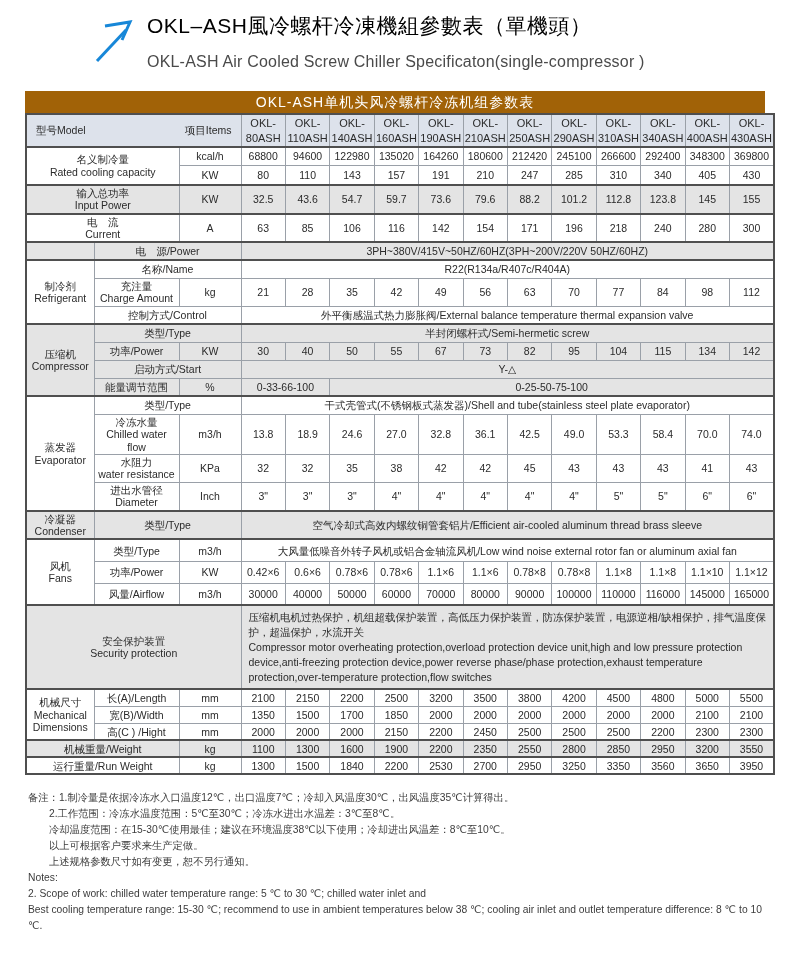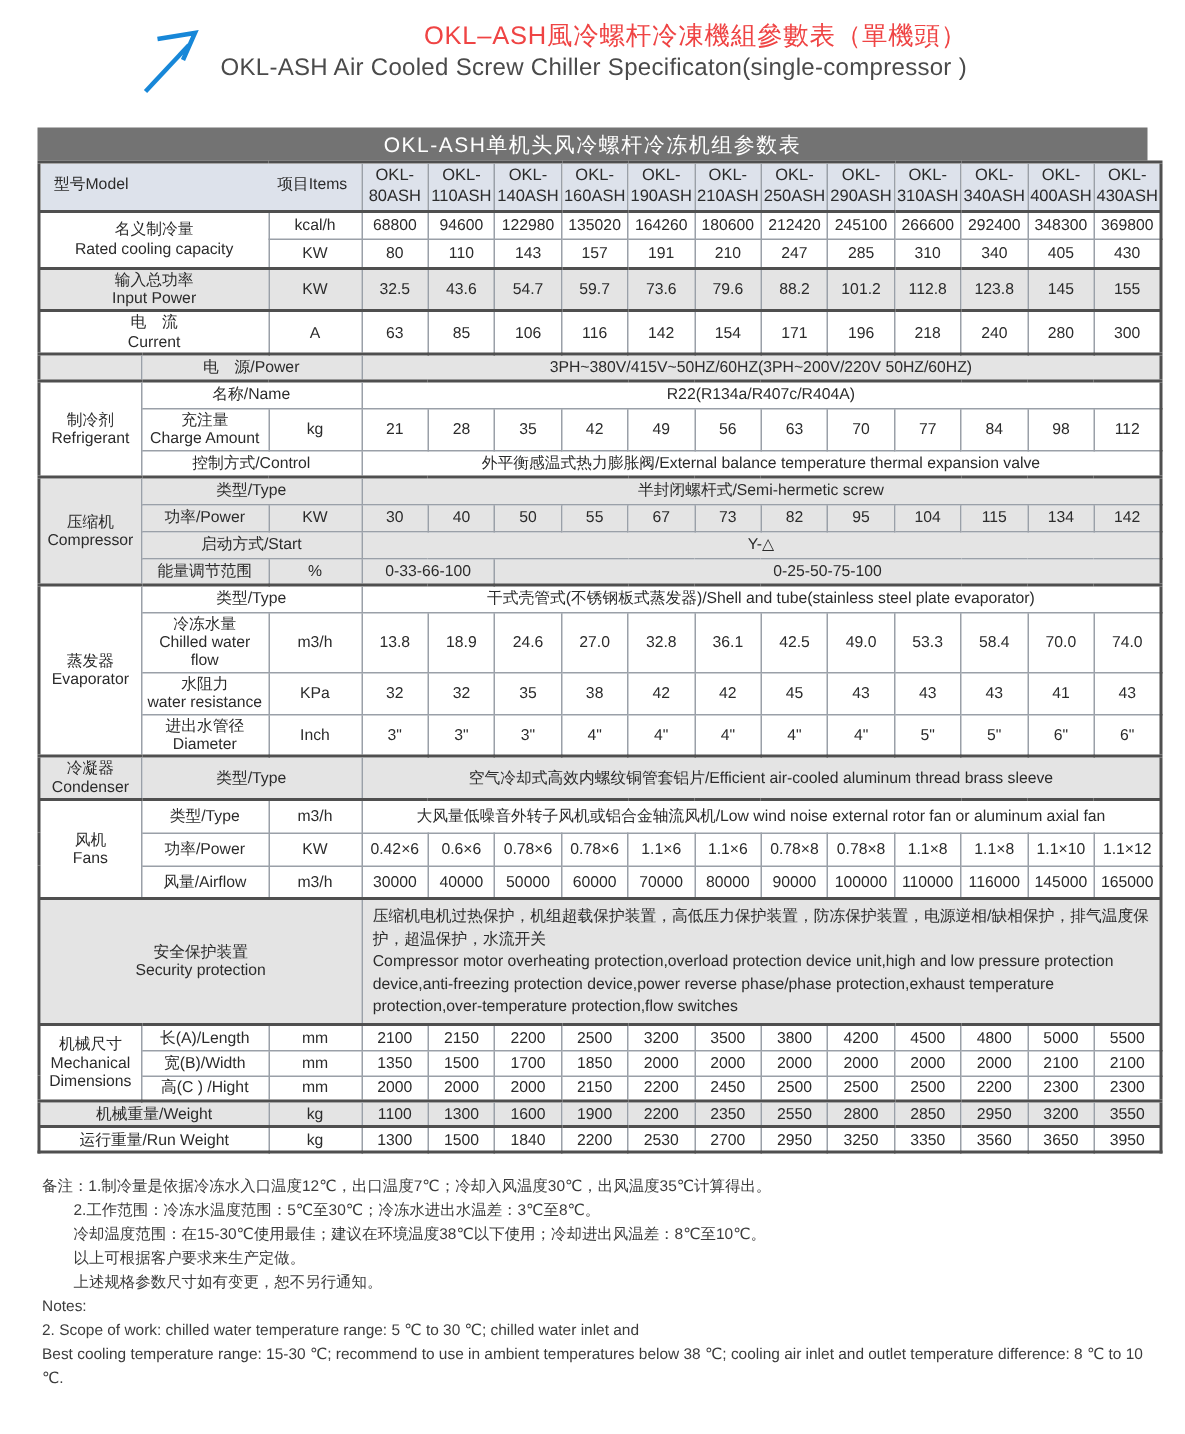--- a/index.html
+++ b/index.html
@@ -4,22 +4,22 @@
 <style>
   html,body { margin:0; padding:0; }
   body {
     width:790px; height:956px; background:#ffffff; overflow:hidden;
     font-family:"Liberation Sans","DejaVu Sans",sans-serif; color:#333;
     -webkit-font-smoothing:antialiased;
   }
   .header-block { display:flex; align-items:flex-start; padding:13px 0 0 93px; }
   .arrow-wrap { width:46px; height:48px; margin-top:4px; flex:0 0 auto; }
   .titles { margin-left:8px; }
-  .title-zh { font-size:17px; color:#ef4444; letter-spacing:0.5px; line-height:1.25;text-align:right; }
-  .title-en { font-size:16px; color:#4a4a4a; margin-top:3px; letter-spacing:0.2px; }
+  .title-zh { font-size:21px; color:#000000; letter-spacing:0.5px; line-height:1.25; }
+  .title-en { font-size:16px; color:#4a4a4a; margin-top:14px; letter-spacing:0.2px; }
   .banner {
     margin:20px 25px 0 25px; height:22px; line-height:22px;
     color:#ffffff; text-align:center; font-size:14px; letter-spacing:1px;
   }
   table.spec {
     width:750px; margin:0 25px; border-collapse:collapse; table-layout:fixed;
     border:2px solid #4f4f4f;
   }
   td {
     border:1px solid #9aa0a8; font-size:10.5px; text-align:center; vertical-align:middle;
@@ -49,21 +49,21 @@
       <path d="M4 44 L33 13" stroke="#1787d8" stroke-width="3" fill="none"></path>
       <path d="M12 9 L37 5 L29 23" stroke="#1787d8" stroke-width="3" fill="none" stroke-linejoin="miter"></path>
     </svg>
   </div>
   <div class="titles">
     <div class="title-zh">OKL–ASH風冷螺杆冷凍機組參數表（單機頭）</div>
     <div class="title-en">OKL-ASH Air Cooled Screw Chiller Specificaton(single-compressor )</div>
   </div>
 </div>
 
-<div class="banner" style="background:#737373;">OKL-ASH单机头风冷螺杆冷冻机组参数表</div>
+<div class="banner" style="background:#a16207;">OKL-ASH单机头风冷螺杆冷冻机组参数表</div>
 
 <table class="spec">
   <colgroup>
     <col style="width:68px">
       <col style="width:85px">
       <col style="width:62px">
     <col>
       <col>
       <col>
       <col>

